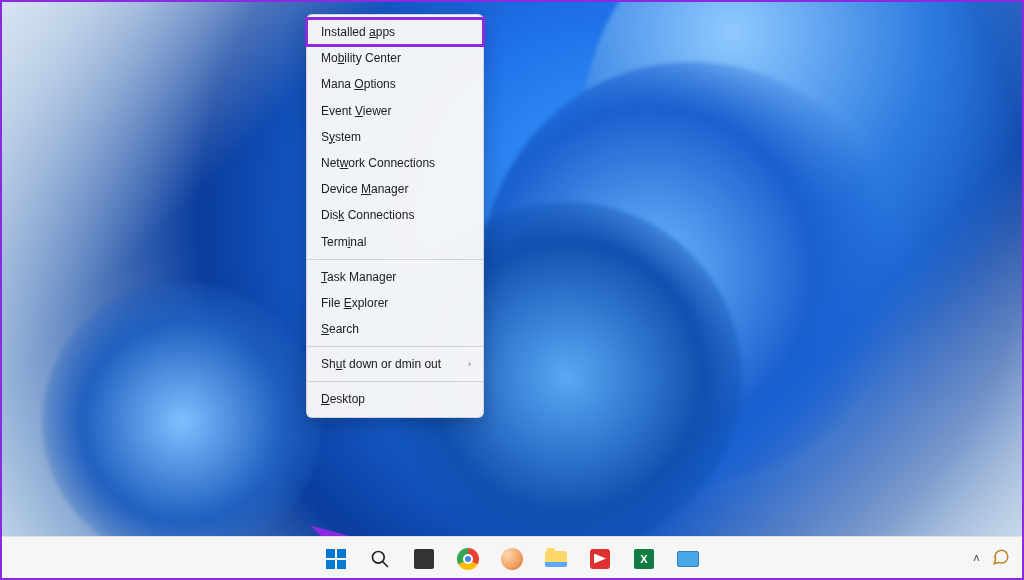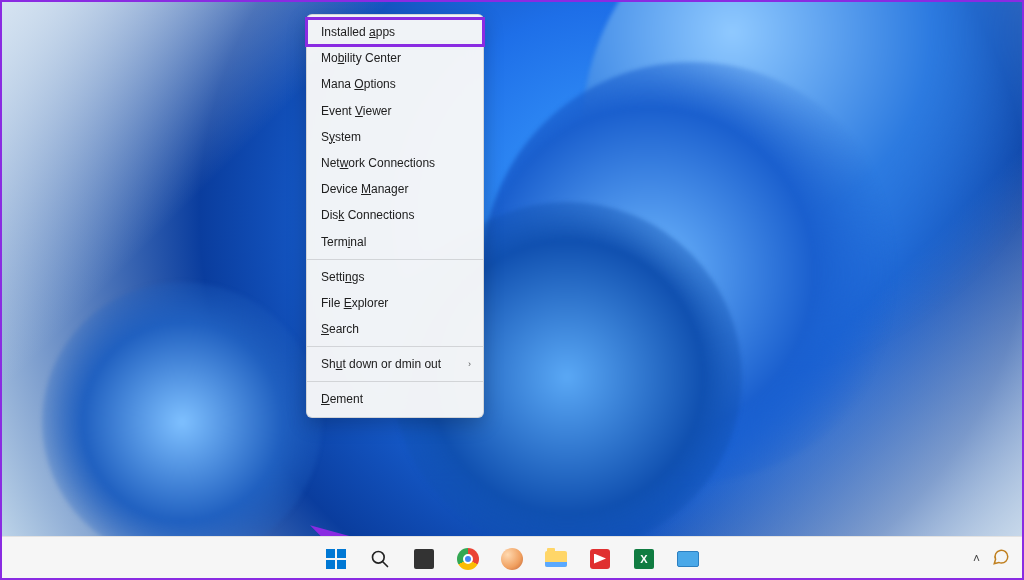--- a/index.html
+++ b/index.html
@@ -145,27 +145,27 @@
       <div class="mitem highlighted"><span>Installed </span><span class="ul">a</span><span>pps</span></div>
       <div class="mitem"><span>Mo</span><span class="ul">b</span><span>ility Center</span></div>
       <div class="mitem"><span>Mana </span><span class="ul">O</span><span>ptions</span></div>
       <div class="mitem"><span>Event </span><span class="ul">V</span><span>iewer</span></div>
       <div class="mitem"><span>S</span><span class="ul">y</span><span>stem</span></div>
       <div class="mitem"><span>Net</span><span class="ul">w</span><span>ork Connections</span></div>
       <div class="mitem"><span>Device </span><span class="ul">M</span><span>anager</span></div>
       <div class="mitem"><span>Dis</span><span class="ul">k</span><span> Connections</span></div>
       <div class="mitem"><span>Term</span><span class="ul">i</span><span>nal</span></div>
       <div class="msep"></div>
-      <div class="mitem"><span>Setti</span><span class="ul">n</span><span>gs</span></div>
+      <div class="mitem"><span></span><span class="ul">T</span><span>ask Manager</span></div>
       <div class="mitem"><span>File </span><span class="ul">E</span><span>xplorer</span></div>
       <div class="mitem"><span></span><span class="ul">S</span><span>earch</span></div>
       <div class="msep"></div>
       <div class="mitem"><span>Sh</span><span class="ul">u</span><span>t down or dmin out</span><span class="submenu-arrow">›</span></div>
       <div class="msep"></div>
-      <div class="mitem"><span></span><span class="ul">D</span><span>ement</span></div>
+      <div class="mitem"><span></span><span class="ul">D</span><span>esktop</span></div>
     </div>
 
   <svg class="arrow-svg" viewBox="0 0 236 76">
     <defs>
       <marker id="ah" markerWidth="12" markerHeight="12" refX="9" refY="6" orient="auto">
         <path d="M0,0 L12,6 L0,12 L4,6 Z" fill="#8a2be2"></path>
       </marker>
     </defs>
     <path d="M 12 50 Q 120 66 210 48" stroke="#8a2be2" stroke-width="6" fill="none" marker-end="url(#ah)" stroke-linecap="round"></path>
     <circle cx="12" cy="50" r="6" fill="#8a2be2"></circle>

